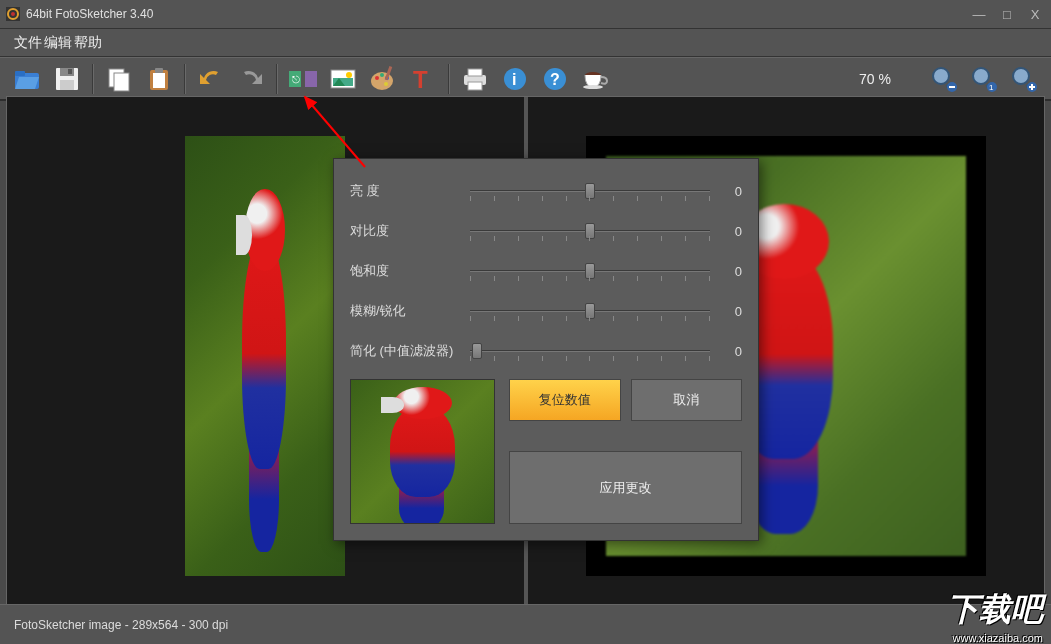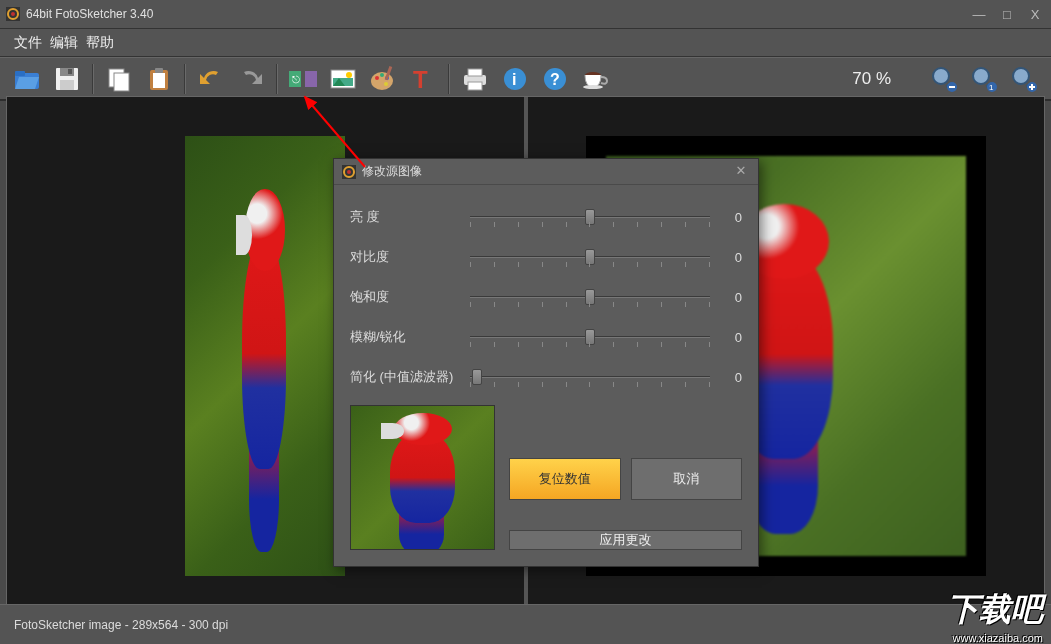--- a/index.html
+++ b/index.html
@@ -2,27 +2,27 @@
 <html><head>
 <meta charset="utf-8">
 <style>
 * { box-sizing: border-box; margin: 0; padding: 0; font-family: "Microsoft YaHei", Arial, sans-serif; }
 body { width: 1051px; height: 644px; background: #4a4a4a; overflow: hidden; position: relative; }
 
 .titlebar { height: 29px; background: #545454; display: flex; align-items: center; padding: 0 6px; color: #e0e0e0; font-size: 12px; border-bottom: 1px solid #333; }
 .titlebar .wctl { margin-left: auto; display: flex; gap: 8px; }
 .titlebar .wbtn { width: 20px; height: 14px; color: #bbb; font-size: 13px; text-align: center; cursor: pointer; }
 
-.menubar { height: 28px; background: #545454; display: flex; align-items: center; gap: 8px; padding: 0 14px; color: #eee; font-size: 14px; border-bottom: 1px solid #333; }
+.menubar { height: 28px; background: #545454; display: flex; align-items: center; gap: 2px; padding: 0 14px; color: #eee; font-size: 14px; border-bottom: 1px solid #333; }
 .menubar span { cursor: pointer; }
 
 .toolbar { height: 44px; background: #545454; display: flex; align-items: center; gap: 6px; padding: 0 10px; border-top: 1px solid #666; border-bottom: 2px solid #2d2d2d; }
 .tbtn { width: 34px; height: 34px; display: flex; align-items: center; justify-content: center; cursor: pointer; border-radius: 2px; }
 .tsep { width: 2px; height: 30px; background: #3a3a3a; border-right:1px solid #6a6a6a; margin: 0 2px; }
-.zoom-readout { margin-left: auto; margin-right: 30px; color: #eee; font-size: 17px; text-align: right; }
+.zoom-readout { margin-left: auto; margin-right: 30px; color: #eee; font-size: 14px; text-align: right; }
 
 .workspace { position: absolute; top: 96px; left: 6px; right: 6px; bottom: 28px; background: #1a1a1a; border: 1px solid #666; display:flex; }
 .pane { flex:1; display:flex; align-items:center; justify-content:center; position:relative; }
 .pane + .pane { border-left: 4px solid #555; }
 .srcimg { width: 160px; height: 440px; background: linear-gradient(135deg,#2d5016 0%,#3a6018 25%,#5a8020 50%,#3a6018 75%,#2d5016 100%); position:relative; overflow:hidden; }
 .dstimg { width: 400px; height: 440px; background: #000; padding: 20px; }
 .dstimg-inner { width:100%; height:100%; background: linear-gradient(135deg,#3d6020 0%,#4a7024 25%,#6a9030 50%,#4a7024 75%,#3d6020 100%); filter: blur(1px); position:relative; overflow:hidden; }
 .parrot { position:absolute; width:55%; height:75%; left:22%; top:12%; }
 .parrot .body { position:absolute; width:50%; height:70%; left:25%; top:15%; background: linear-gradient(180deg,#e01818 0%,#d01515 50%,#2030a0 65%,#1525a0 100%); border-radius: 45% 45% 40% 40%; }
 .parrot .head { position:absolute; width:45%; height:25%; left:28%; top:0; background: radial-gradient(circle at 30% 30%,#f0f0f0 15%,#e01818 40%); border-radius:50%; }
@@ -37,21 +37,21 @@
 .dialog-title .close { margin-left:auto; width:18px; height:18px; text-align:center; color:#aaa; cursor:pointer; font-size:13px; }
 .dialog-body { padding: 12px 16px 16px 16px; }
 .srow { display:flex; align-items:center; height:40px; gap:10px; }
 .srow .lbl { width:110px; color:#ddd; font-size:13px; }
 .srow .track { flex:1; height:20px; position:relative; }
 .srow .track .rail { position:absolute; left:0; right:0; top:9px; height:2px; background:#3a3a3a; border-bottom:1px solid #777; }
 .srow .track .thumb { position:absolute; top:2px; width:10px; height:16px; background: linear-gradient(180deg,#999 0%,#777 100%); border:1px solid #444; border-radius:2px; cursor:pointer; transform:translateX(-50%); }
 .srow .track .ticks { position:absolute; left:0; right:0; bottom:0; height:5px; display:flex; justify-content:space-between; }
 .srow .track .ticks i { width:1px; height:5px; background:#888; }
 .srow .val { width:22px; text-align:right; color:#ddd; font-size:13px; }
-.dialog-lower { display:flex; gap:14px; margin-top:8px;align-items:flex-end; }
+.dialog-lower { display:flex; gap:14px; margin-top:8px; }
 .preview { width:145px; height:145px; background: linear-gradient(135deg,#3a6018 0%,#5a8020 50%,#3a6018 100%); border:1px solid #333; position:relative; overflow:hidden; }
 .preview .parrot { width:90%; height:90%; left:5%; top:5%; }
 .btncol { flex:1; display:flex; flex-direction:column; gap:10px; }
 .btnrow { display:flex; gap:10px; }
 .dbtn { flex:1; height:42px; background:#6e6e6e; border:1px solid #444; color:#eee; font-size:13px; display:flex; align-items:center; justify-content:center; cursor:pointer; }
 .dbtn.primary { background: linear-gradient(180deg,#ffd24a 0%,#f5a623 100%); color:#333; }
 .dbtn.wide { height:48px; margin-top:20px; }
 
 
 .arrow { position:absolute; left:300px; top:92px; pointer-events:none; }
@@ -240,31 +240,20 @@
         </div>
     </div>
   </div>
 </div>
 
 <div class="statusbar">
   <span>FotoSketcher image - 289x564 - 300 dpi</span>
 </div>
 
 <div class="dialog">
-  <div class="dialog-title">
-    <span>
-        <svg width="14" height="14">
-          <rect width="14" height="14" fill="#333"></rect>
-          <circle cx="7" cy="7" r="5" fill="none" stroke="#e0a030" stroke-width="2"></circle>
-          <circle cx="7" cy="7" r="2" fill="#c03030"></circle>
-        </svg>
-      </span>
-    <span style="margin-left:6px">修改源图像</span>
-    <span class="close">✕</span>
-  </div>
   <div class="dialog-body">
     <div id="sliders">
         <div class="srow">
           <div class="lbl">亮 度</div>
           <div class="track">
             <div class="rail"></div>
             <div class="thumb" style="left:50%"></div>
             <div class="ticks">
               <i></i>
               <i></i>

